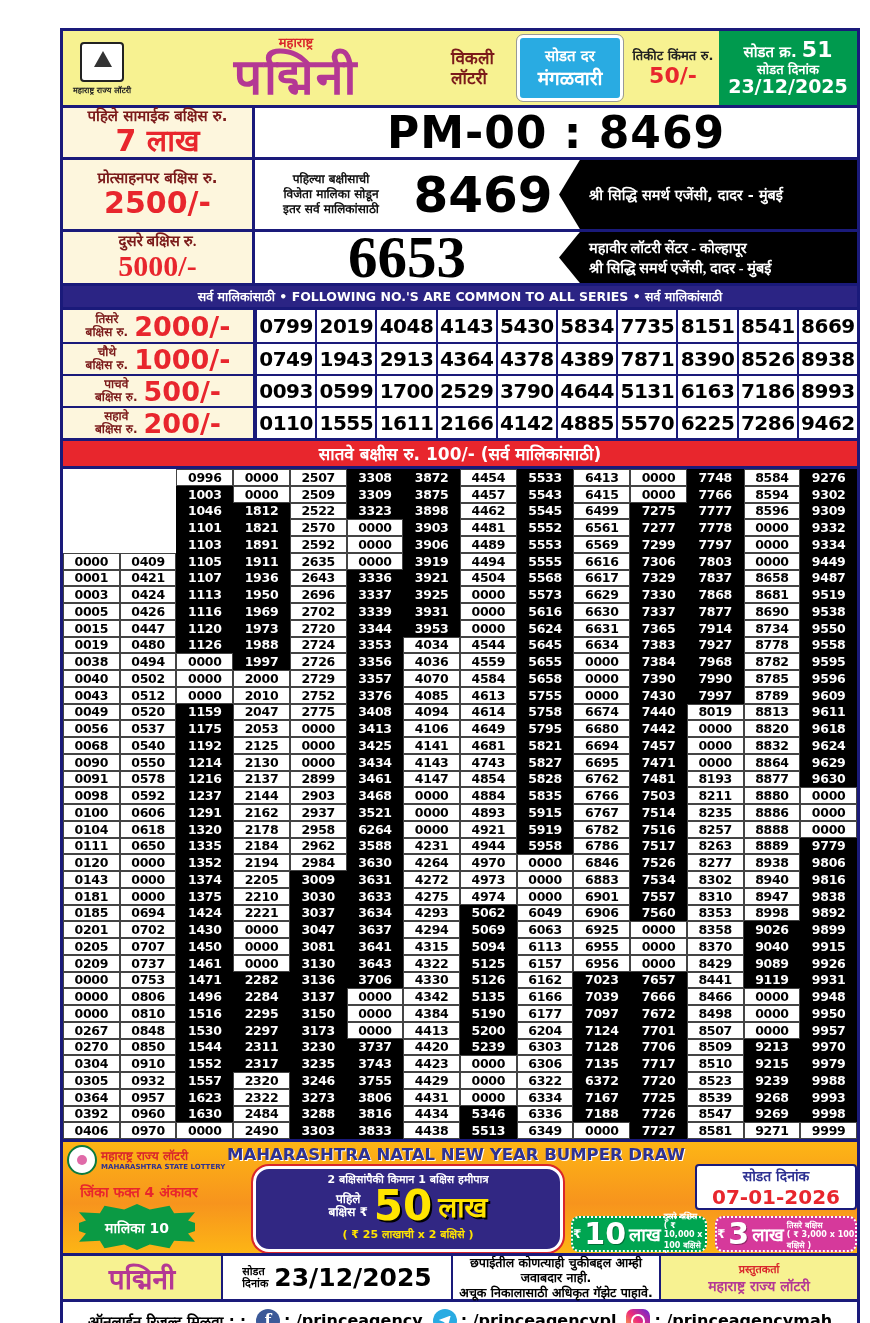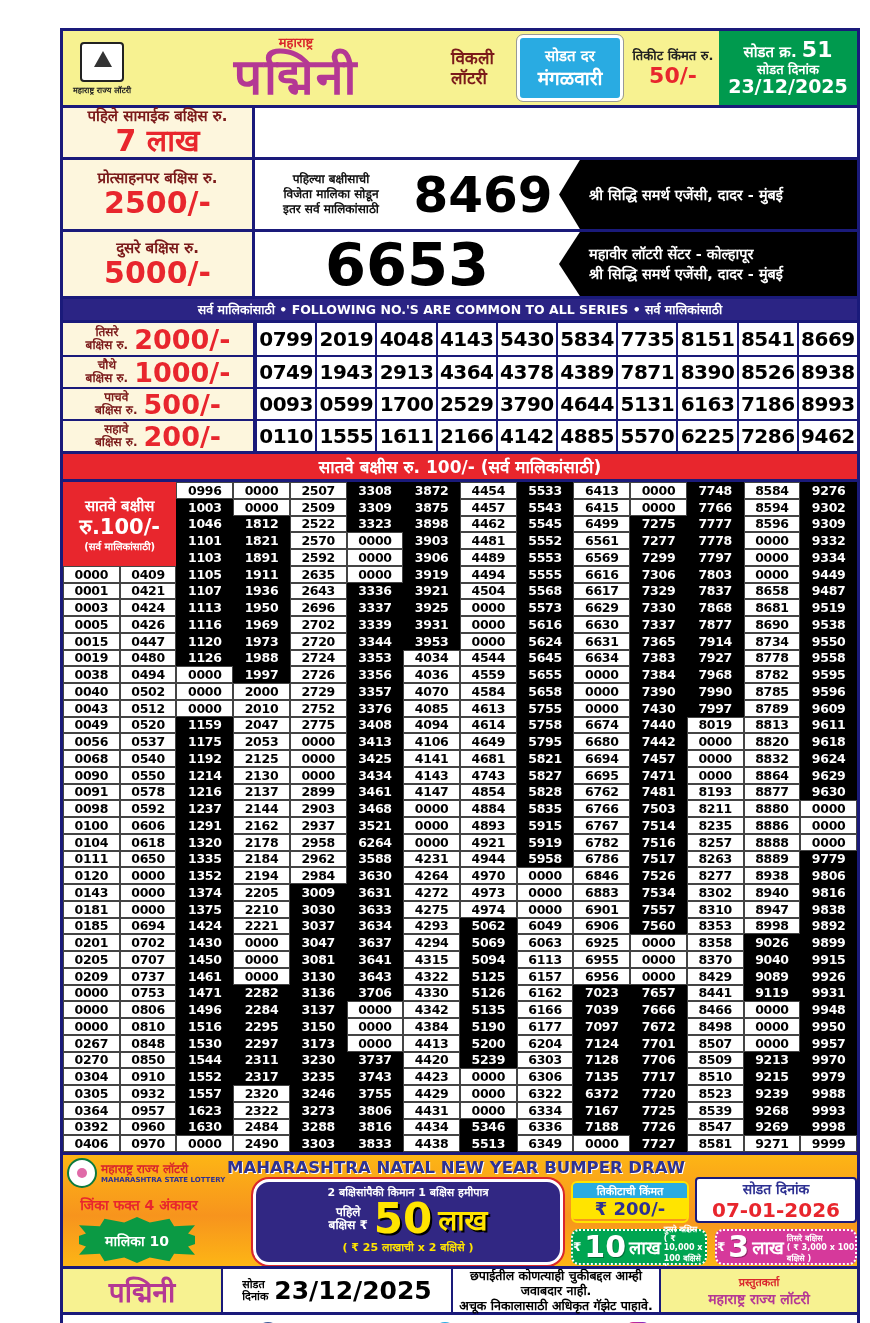--- a/index.html
+++ b/index.html
@@ -28,21 +28,21 @@
   .hdr-ticket .tp { font-size:22px; color:#e8262d; }
   .hdr-draw { width:138px; background:#009a4e; color:#fff; text-align:center; font-weight:bold; display:flex; flex-direction:column; justify-content:center; line-height:17px; }
   .hdr-draw .dn { font-size:15px; } .hdr-draw .dn b { font-size:22px; }
   .hdr-draw .dl { font-size:13px; } .hdr-draw .dd { font-size:19px; }
 
   
   .row { display:flex; border:3px solid #1a1a7a; border-top:0; }
   .cell-label { width:192px; background:#fdf6dd; border-right:3px solid #1a1a7a; text-align:center; display:flex; flex-direction:column; justify-content:center; padding:2px; }
   .cell-label .lab { color:#7b1a1a; font-weight:bold; font-size:15px; line-height:17px; }
   .cell-label .amt { color:#e8262d; font-weight:bold; font-size:30px; line-height:32px; }
-  .r1 { height:52px; } .r2 { height:72px; } .r3 { height:67px; }
+  .r1 { height:52px; } .r2 { height:72px; } .r3 { height:54px;font-family:Liberation Serif, serif; }
   .bignum-wrap { flex:1; display:flex; align-items:center; justify-content:center; background:#fff; }
   .pm-result { font-size:44px; font-weight:bold; color:#000; letter-spacing:1px; }
   .mid-note { width:152px; display:flex; flex-direction:column; justify-content:center; text-align:center; font-weight:bold; font-size:12px; line-height:15px; color:#111; }
   .num48 { font-size:50px; font-weight:bold; color:#000; }
   .num46 { font-size:59px; font-weight:bold; color:#000; }
   .agents { width:298px; background:#000; color:#fff; clip-path:polygon(0% 50%, 7% 0%, 100% 0%, 100% 100%, 7% 100%);
     display:flex; flex-direction:column; justify-content:center; padding-left:30px; padding-right:4px; }
   .agents div { font-weight:bold; font-size:14.5px; line-height:20px; white-space:nowrap; }
 
   
@@ -153,20 +153,23 @@
       <div class="dn"><span>सोडत क्र.</span> <b>51</b></div>
       <div class="dl">सोडत दिनांक</div>
       <div class="dd">23/12/2025</div>
     </div>
   </div>
 
   <div class="row r1">
     <div class="cell-label">
       <div class="lab">पहिले सामाईक बक्षिस रु.</div>
       <div class="amt">7 लाख</div>
+    </div>
+    <div class="bignum-wrap">
+      <div class="pm-result">PM-00 : 8469</div>
     </div>
   </div>
 
   <div class="row r2">
     <div class="cell-label">
       <div class="lab">प्रोत्साहनपर बक्षिस रु.</div>
       <div class="amt">2500/-</div>
     </div>
     <div class="mid-note">
       <span>पहिल्या बक्षीसाची</span>
@@ -260,25 +263,20 @@
         <div class="pnum">5570</div>
         <div class="pnum">6225</div>
         <div class="pnum">7286</div>
         <div class="pnum">9462</div>
       </div>
     </div>
 
   <div class="band-red">सातवे बक्षीस रु. 100/-  (सर्व मालिकांसाठी)</div>
 
   <div class="grid7" id="seventh-grid">
-      <div class="g-label" style="grid-area: 1 / 1 / 6 / 3;">
-        <span class="gl1">सातवे बक्षीस</span>
-        <span class="gl2">रु.100/-</span>
-        <span class="gl3">(सर्व मालिकांसाठी)</span>
-      </div>
       <div class="gc" style="grid-area: 1 / 3;">0996</div>
       <div class="gc" style="grid-area: 1 / 4;">0000</div>
       <div class="gc" style="grid-area: 1 / 5;">2507</div>
       <div class="gc inv" style="grid-area: 1 / 6;">3308</div>
       <div class="gc inv" style="grid-area: 1 / 7;">3872</div>
       <div class="gc" style="grid-area: 1 / 8;">4454</div>
       <div class="gc inv" style="grid-area: 1 / 9;">5533</div>
       <div class="gc" style="grid-area: 1 / 10;">6413</div>
       <div class="gc" style="grid-area: 1 / 11;">0000</div>
       <div class="gc inv" style="grid-area: 1 / 12;">7748</div>
@@ -841,24 +839,20 @@
         <div class="fl">
           <span>पहिले</span><br>
           <span>बक्षिस</span>
           <span>₹</span>
         </div>
         <div class="big">50</div>
         <div class="word">लाख</div>
       </div>
       <div class="c3">( ₹ 25 लाखाची x 2 बक्षिसे )</div>
     </div>
-    <div class="bn-price">
-      <div class="p1">तिकीटाची किंमत</div>
-      <div class="p2">₹ 200/-</div>
-    </div>
     <div class="bn-date">
       <div class="d1">सोडत दिनांक</div>
       <div class="d2">07-01-2026</div>
     </div>
     <div class="bn-badge green">
       <span class="ru">₹</span>
       <span class="amt">10</span>
       <span class="wd">लाख</span>
       <span class="side">
         <span class="lb">दुसरे बक्षिस</span>

